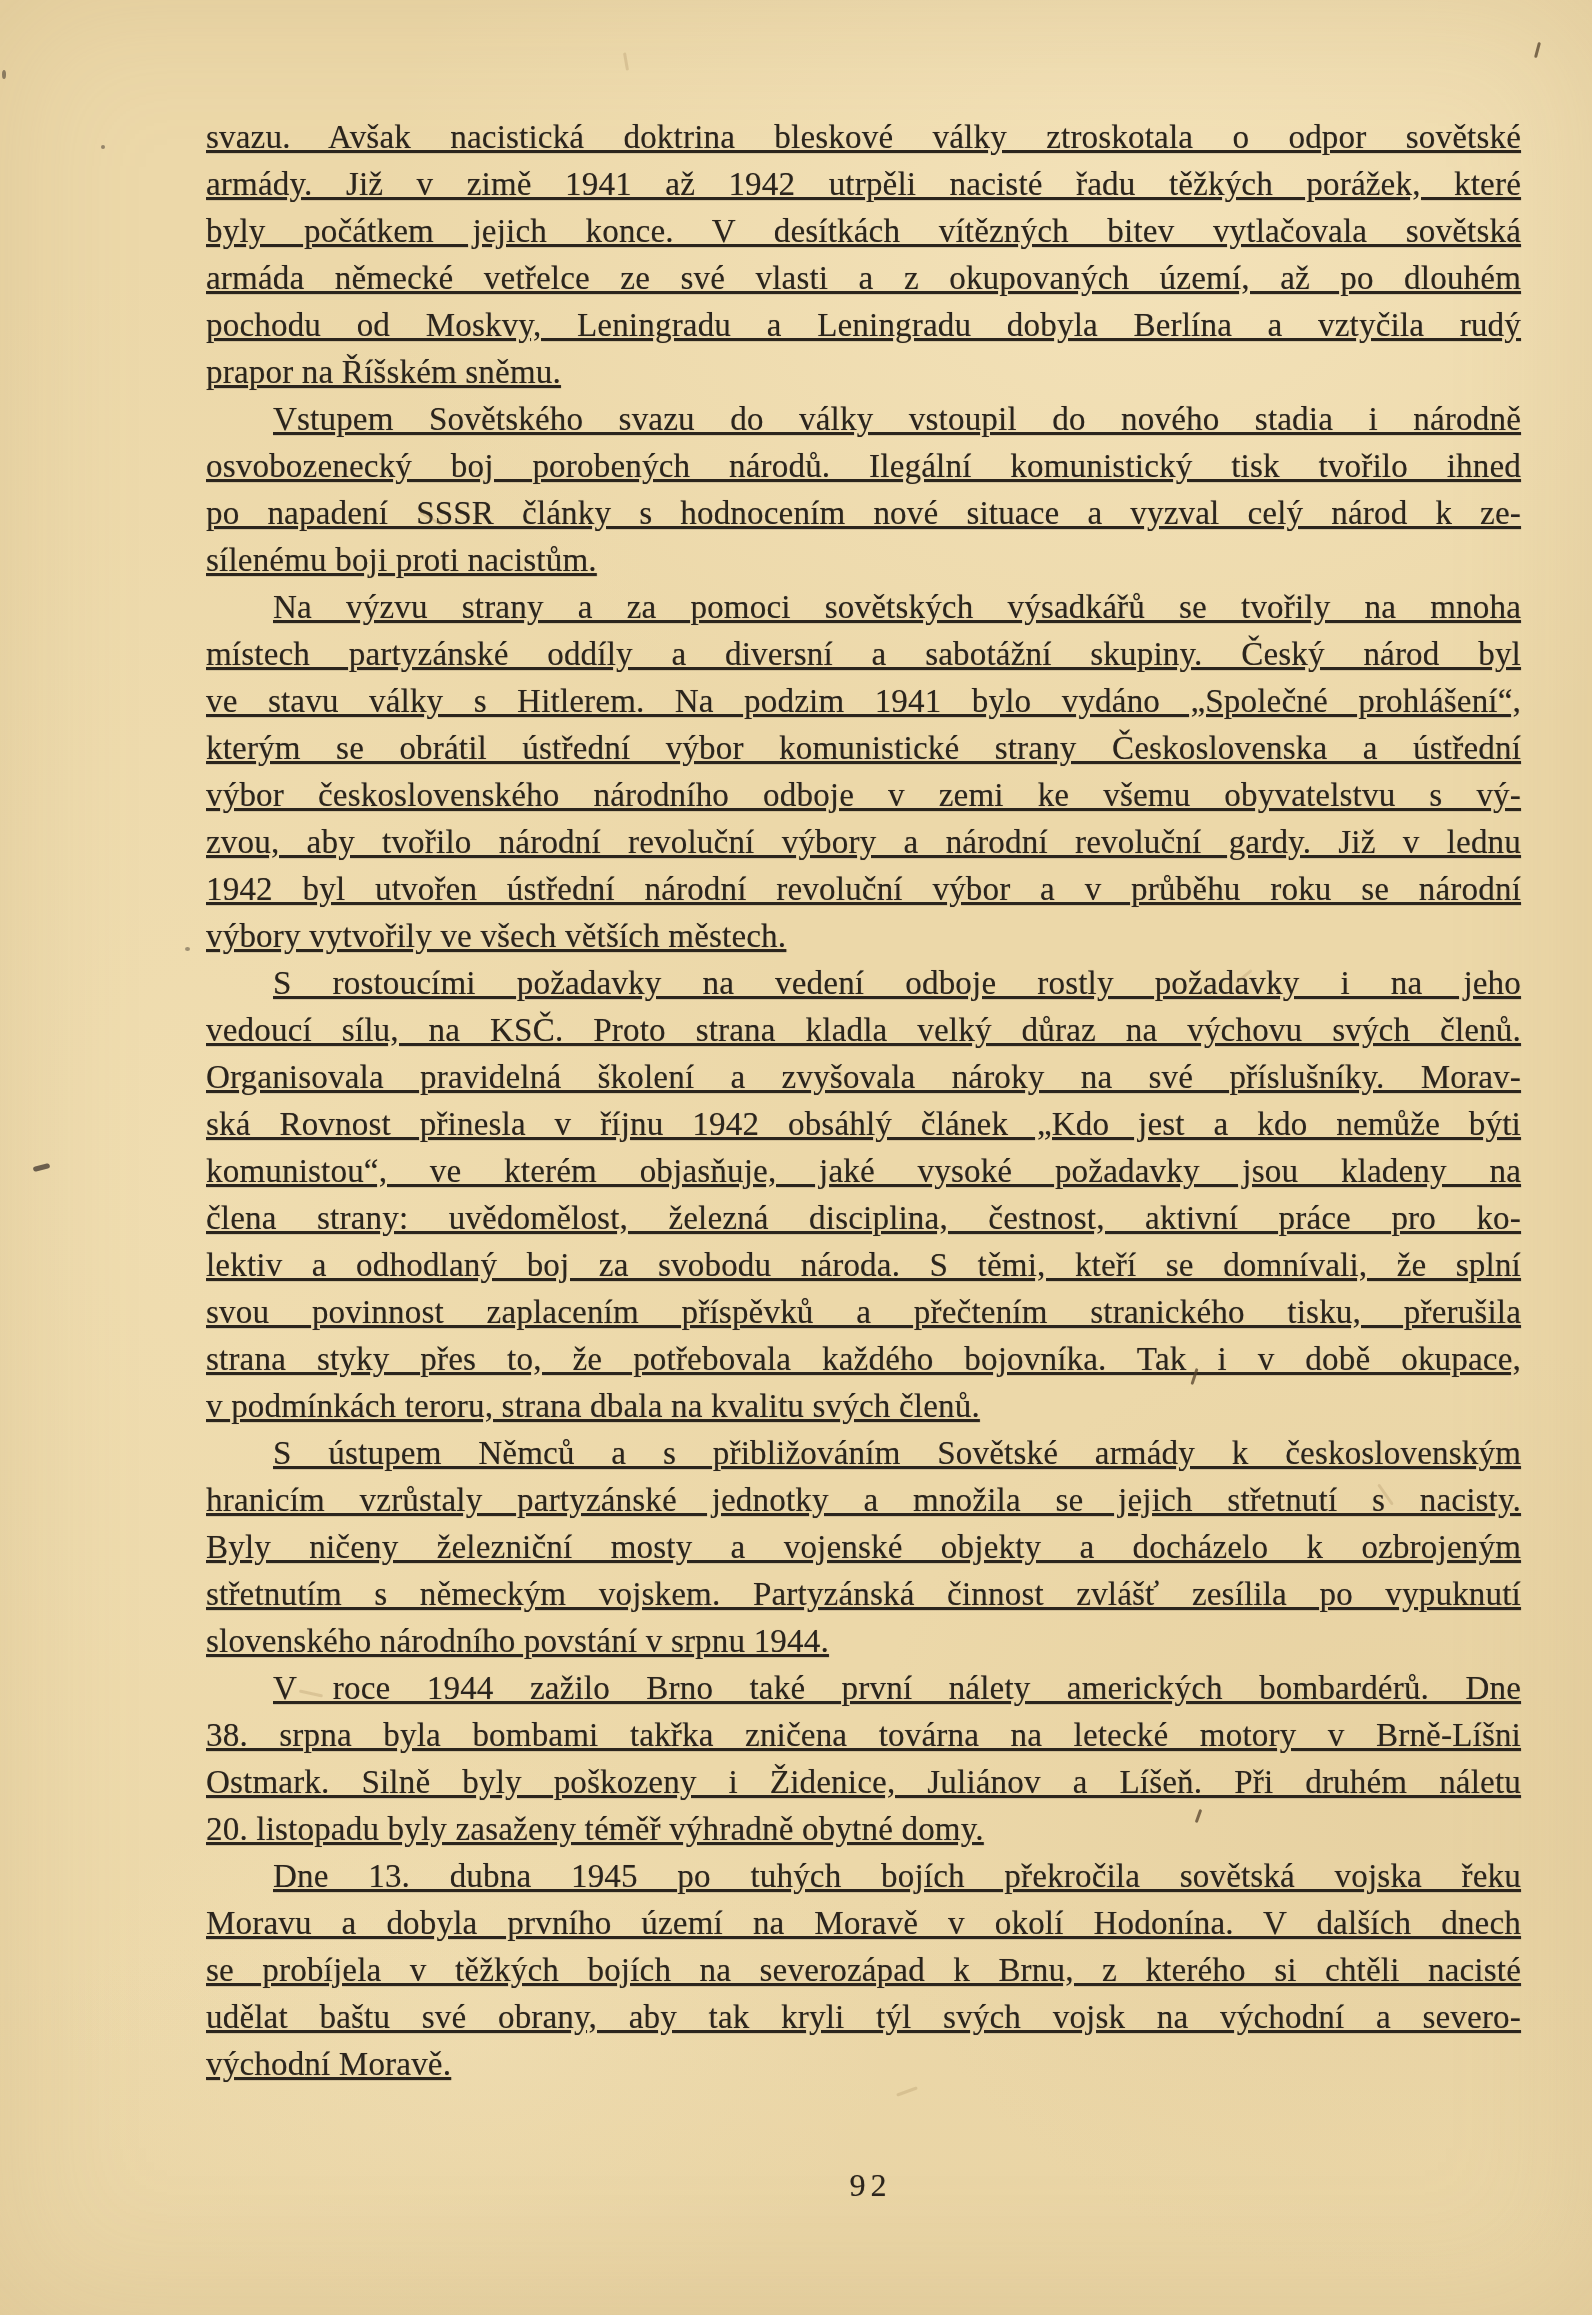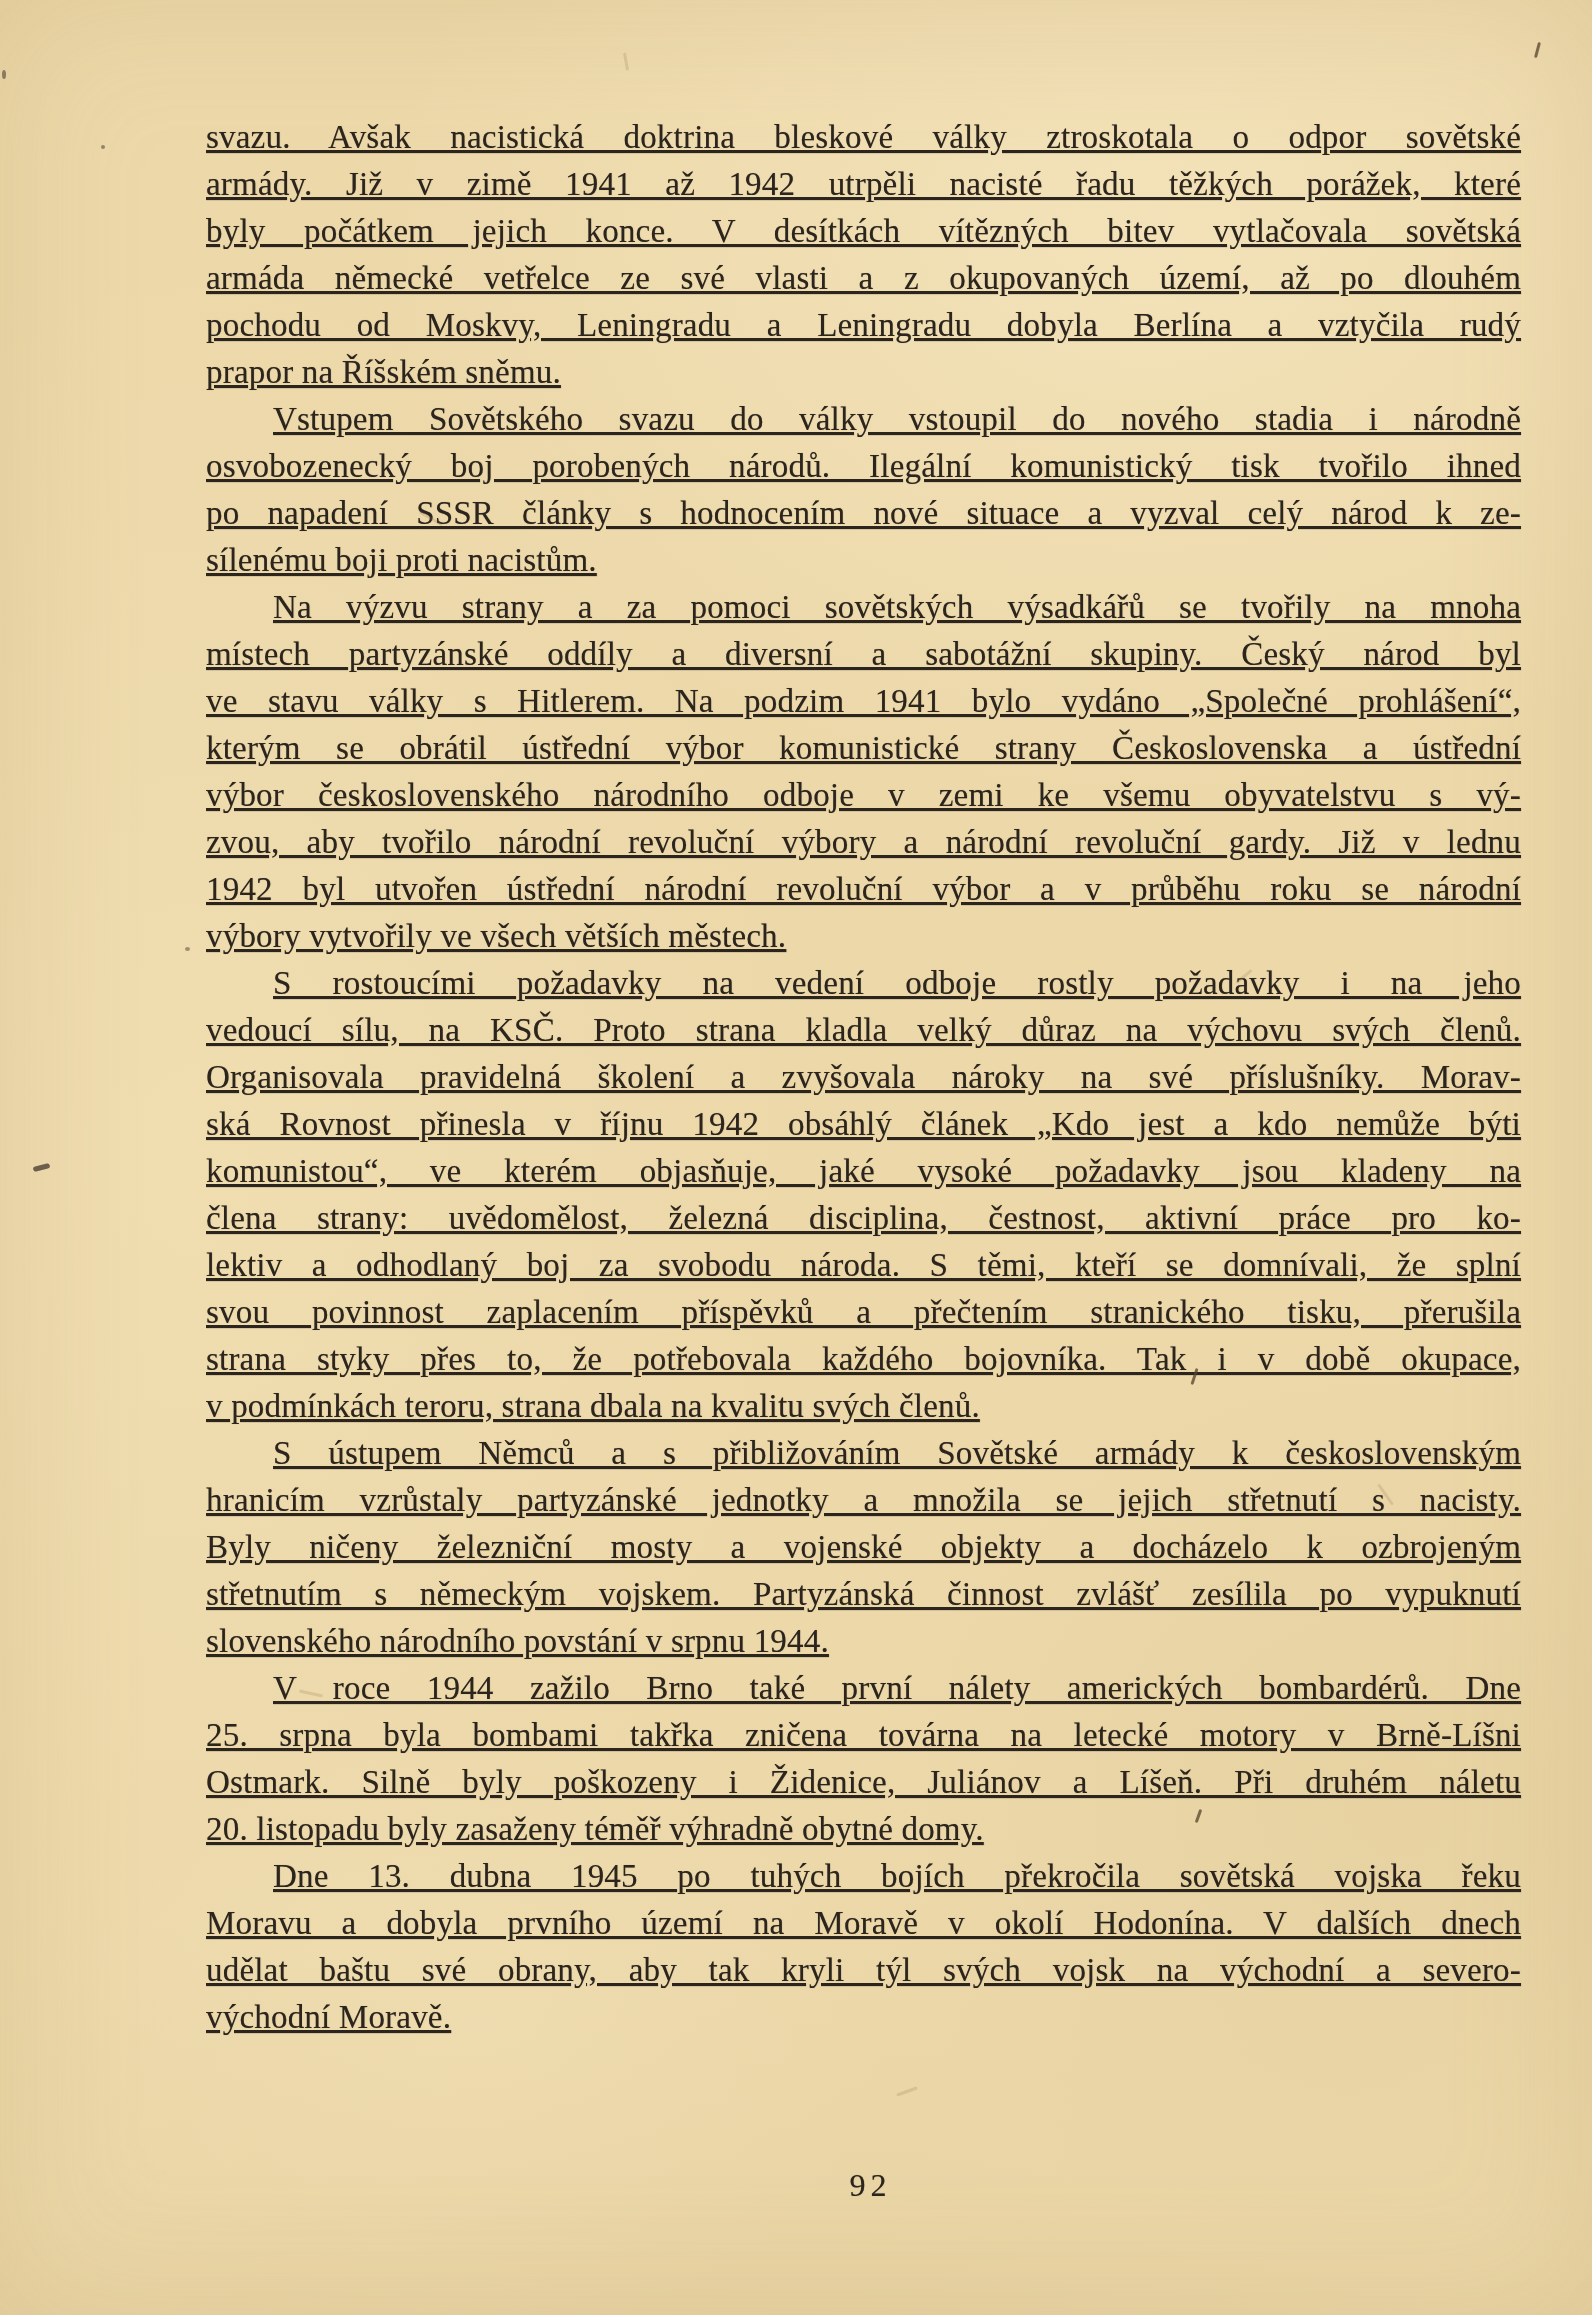--- a/index.html
+++ b/index.html
@@ -90,25 +90,26 @@
       <div class="line">lektiv a odhodlaný boj za svobodu národa. S těmi, kteří se domnívali, že splní</div>
       <div class="line">svou povinnost zaplacením příspěvků a přečtením stranického tisku, přerušila</div>
       <div class="line">strana styky přes to, že potřebovala každého bojovníka. Tak i v době okupace,</div>
       <div class="line end">v podmínkách teroru, strana dbala na kvalitu svých členů.</div>
       <div class="line indent">S ústupem Němců a s přibližováním Sovětské armády k československým</div>
       <div class="line">hranicím vzrůstaly partyzánské jednotky a množila se jejich střetnutí s nacisty.</div>
       <div class="line">Byly ničeny železniční mosty a vojenské objekty a docházelo k ozbrojeným</div>
       <div class="line">střetnutím s německým vojskem. Partyzánská činnost zvlášť zesílila po vypuknutí</div>
       <div class="line end">slovenského národního povstání v srpnu 1944.</div>
       <div class="line indent">V roce 1944 zažilo Brno také první nálety amerických bombardérů. Dne</div>
-      <div class="line">25. srpna byla bombami takřka zničena továrna na letecké motory v Brně-Líšni</div>
+      <div class="line">38. srpna byla bombami takřka zničena továrna na letecké motory v Brně-Líšni</div>
       <div class="line">Ostmark. Silně byly poškozeny i Židenice, Juliánov a Líšeň. Při druhém náletu</div>
       <div class="line end">20. listopadu byly zasaženy téměř výhradně obytné domy.</div>
       <div class="line indent">Dne 13. dubna 1945 po tuhých bojích překročila sovětská vojska řeku</div>
       <div class="line">Moravu a dobyla prvního území na Moravě v okolí Hodonína. V dalších dnech</div>
+      <div class="line">se probíjela v těžkých bojích na severozápad k Brnu, z kterého si chtěli nacisté</div>
       <div class="line">udělat baštu své obrany, aby tak kryli týl svých vojsk na východní a severo-</div>
       <div class="line end">východní Moravě.</div>
     </div>
 
   <div class="page-number">92</div>
 
   <div class="speck" style="left:101px; top:145px; width:4px; height:4px; opacity:.55;"></div>
   <div class="speck" style="left:33px; top:1165px; width:17px; height:5px; border-radius:3px; transform:rotate(-14deg); opacity:.8;"></div>
   <div class="speck" style="left:185px; top:947px; width:5px; height:4px; opacity:.5;"></div>
   <div class="speck" style="left:2px; top:70px; width:4px; height:9px; opacity:.6;"></div>

